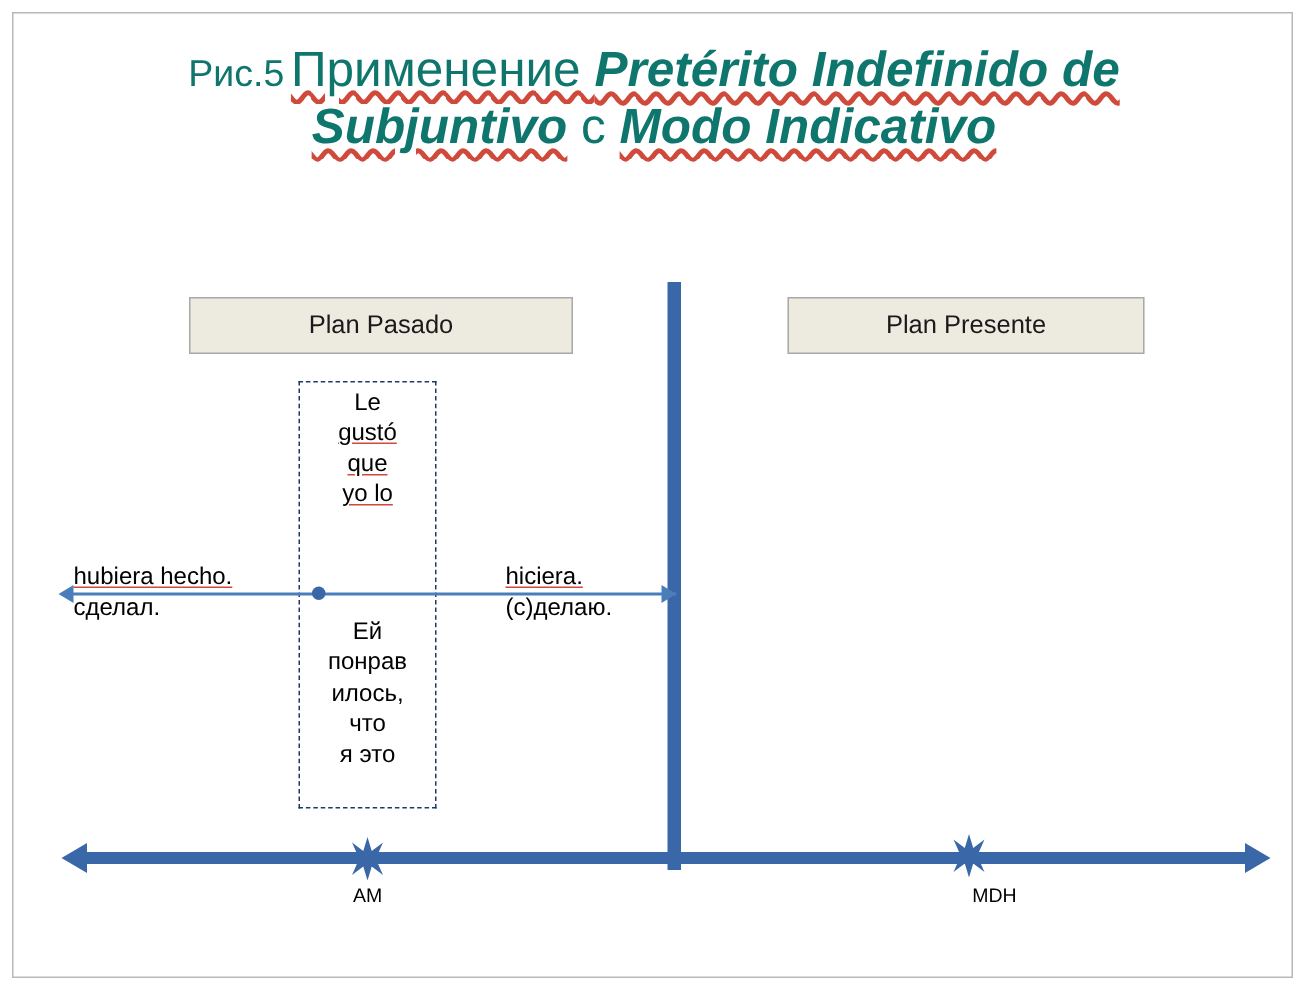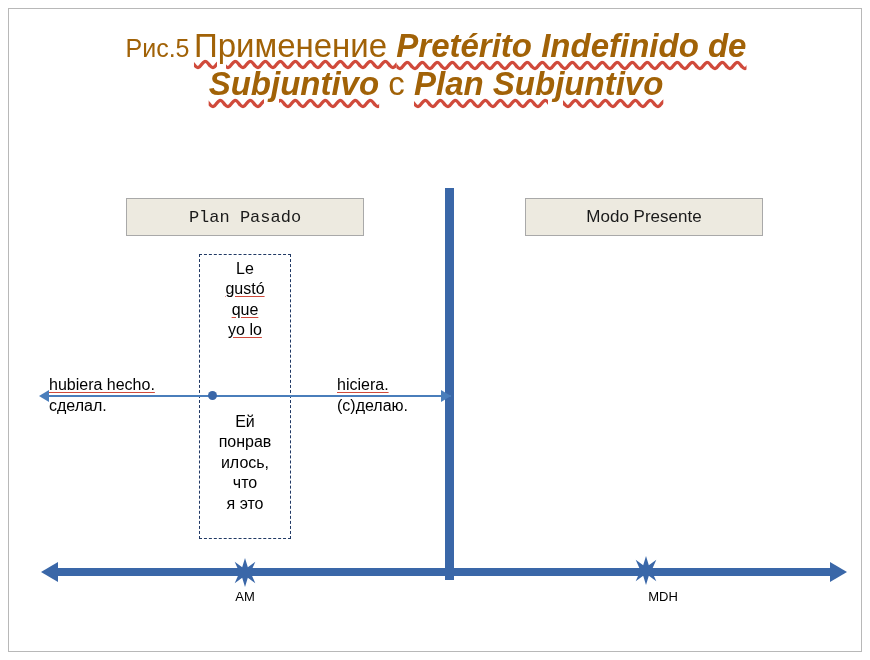--- a/index.html
+++ b/index.html
@@ -29,21 +29,21 @@
     background: #ffffff;
   }
 
   
   #title-block {
     position: absolute;
     left: 18px;
     top: 18px;
     width: 818px;
     text-align: center;
-    color: #a16207;
+    color: #0f766e;
     line-height: 1.14;
   }
   .title-line {
     white-space: nowrap;
   }
   .fig-label {
     font-size: 25px;
     font-weight: normal;
     letter-spacing: 0px;
     vertical-align: baseline;
@@ -81,21 +81,21 @@
     position: absolute;
     background: #edeae0;
     border: 1px solid #a9a9a9;
     color: #1a1a1a;
     font-size: 17px;
     display: flex;
     align-items: center;
     justify-content: center;
     box-sizing: border-box;
   }
-  #plan-pasado { left: 117px; top: 189px; width: 238px; height: 38px; font-family: Liberation Mono, monospace; }
+  #plan-pasado { left: 117px; top: 189px; width: 256px; height: 38px; }
   #plan-presente { left: 516px; top: 189px; width: 238px; height: 38px; }
 
   
   #divider {
     position: absolute;
     left: 436px;
     top: 179px;
     width: 9px;
     height: 392px;
     background: #3a67a8;
@@ -231,29 +231,29 @@
 
 <div id="slide">
   <div id="frame">
 
     <div id="title-block">
       <div class="title-line">
         <span class="fig-label">Рис.5</span>
         <span class="title-plain wavy">Применение </span><span class="title-em wavy-em">Pretérito Indefinido de</span>
       </div>
       <div class="title-line">
-        <span class="title-em wavy-em">Subjuntivo</span><span class="title-c"> с </span><span class="title-em wavy-em">Plan Subjuntivo</span>
+        <span class="title-em wavy-em">Subjuntivo</span><span class="title-c"> с </span><span class="title-em wavy-em">Modo Indicativo</span>
       </div>
     </div>
 
     <div class="plan-box" id="plan-pasado">
       <span class="plan-label"><span>Plan Pasado</span></span>
     </div>
     <div class="plan-box" id="plan-presente">
-      <span class="plan-label"><span>Modo Presente</span></span>
+      <span class="plan-label"><span>Plan Presente</span></span>
     </div>
 
     <div id="divider"></div>
 
     <div id="dashed-bubble"></div>
     <div class="bubble-text" id="bubble-top">
       <div>Le</div>
       <div class="b-ul">gustó</div>
       <div class="b-ul">que</div>
       <div class="b-ul">yo lo</div>

